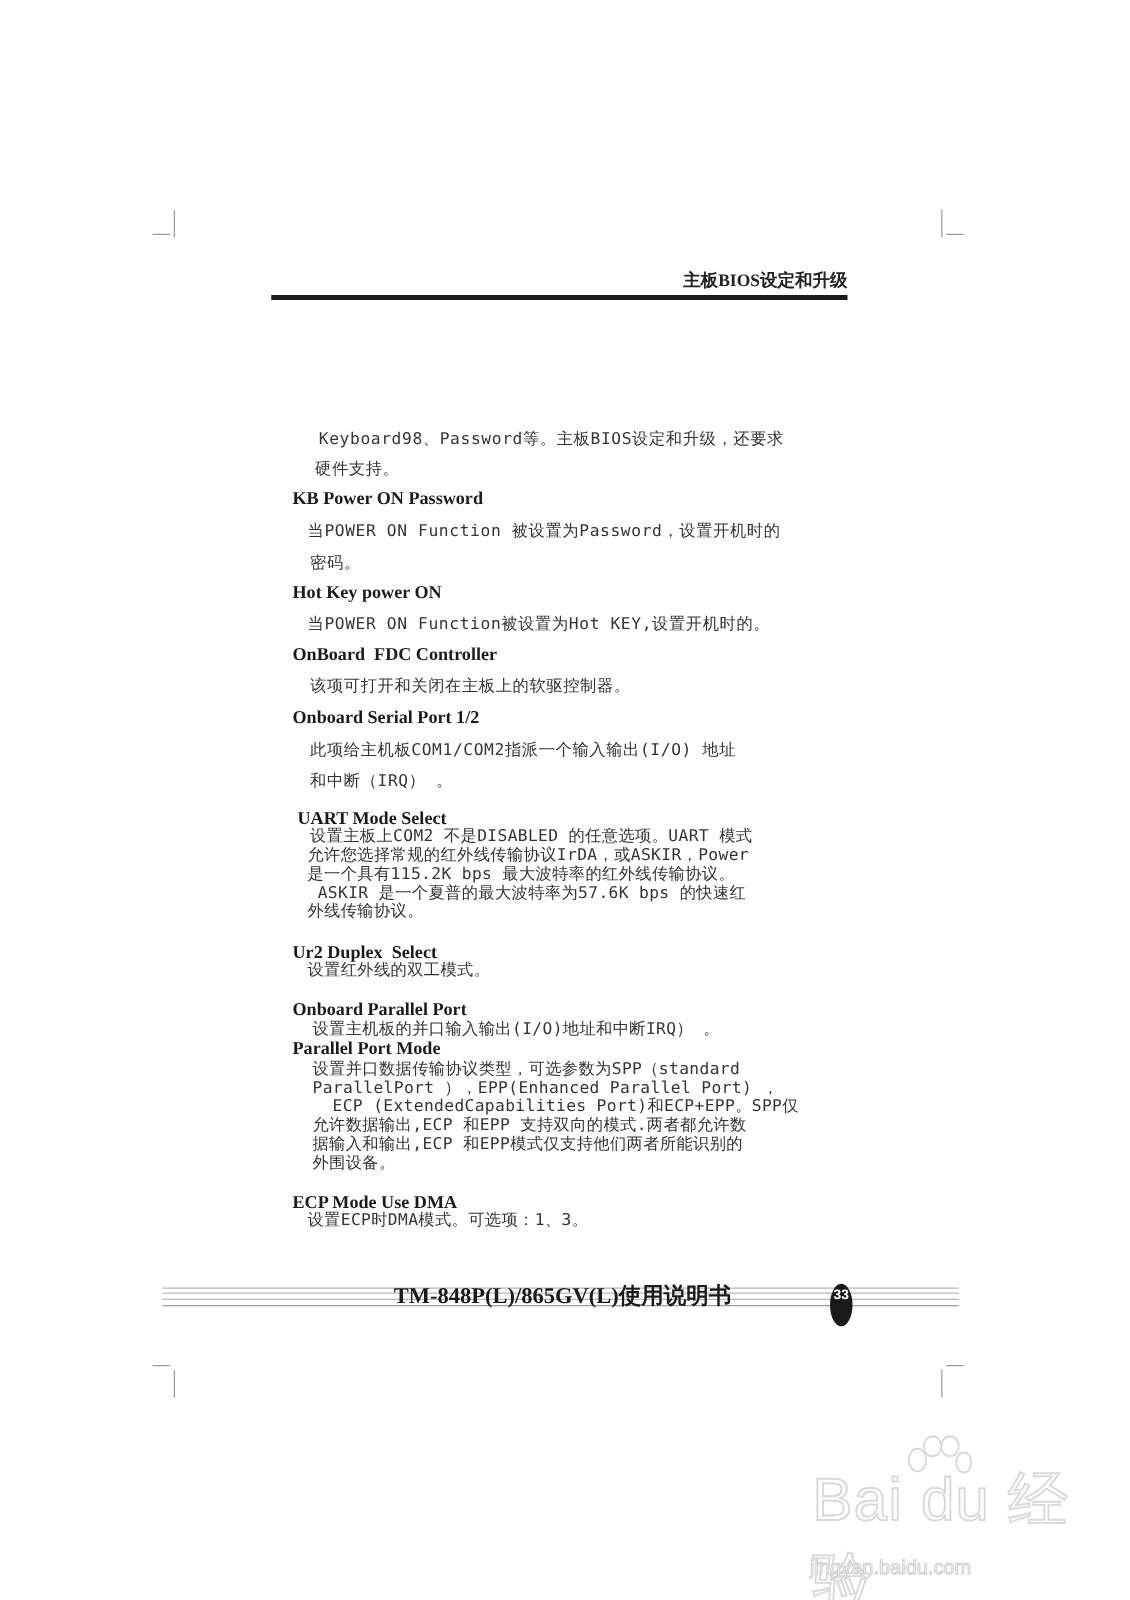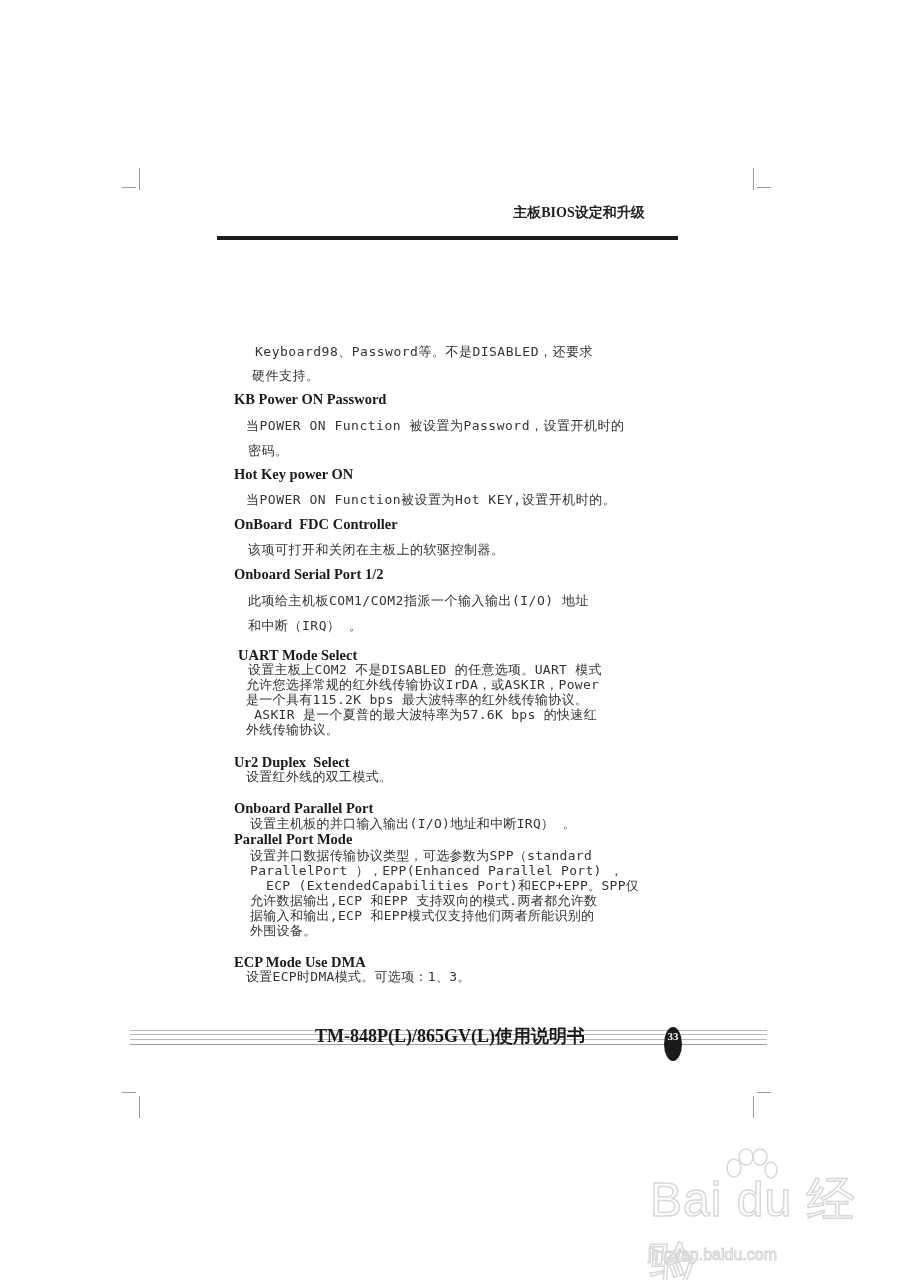--- a/index.html
+++ b/index.html
@@ -5,21 +5,21 @@
   html, body { margin: 0; padding: 0; }
   body {
     width: 904px; height: 1280px; background: #ffffff; position: relative; overflow: hidden;
     font-family: "DejaVu Serif", "Liberation Serif", serif; color: #222;
   }
   .crop { position: absolute; background: #9a9a9a; }
   .crop.v { width: 1px; height: 22px; }
   .crop.h { height: 1px; width: 14px; }
 
   .header-title {
-    position: absolute; top: 204px; left: 480px; width: 198px; text-align: center;
+    position: absolute; top: 216px; left: 480px; width: 198px; text-align: right;
     font-family: "Liberation Serif", serif; font-weight: bold; font-size: 14px; color: #222;
   }
   .header-rule {
     position: absolute; top: 236px; left: 217px; width: 461px; height: 4px; background: #1c1c1c;
   }
 
   .content { position: absolute; left: 0; top: 0; width: 904px; }
   .para {
     position: absolute; font-family: "DejaVu Sans Mono", "Liberation Mono", monospace;
     font-size: 13px; color: #333; letter-spacing: 0.5px; white-space: pre; line-height: 24px;
@@ -32,21 +32,21 @@
 
   .footer-lines { position: absolute; left: 130px; top: 1030px; width: 637px; height: 16px; }
   .footer-lines div { position: absolute; left: 0; width: 100%; height: 1px; background: #b8b8b8; }
   .footer-title {
     position: absolute; top: 1024px; left: 300px; width: 300px; text-align: center;
     font-family: "Liberation Serif", serif; font-weight: bold; font-size: 18px; color: #1a1a1a;
     background: transparent;
   }
   .page-num {
     position: absolute; top: 1027px; left: 664px; width: 18px; height: 34px; border-radius: 50%;
-    background: #1a1a1a; color: #fff; font-family: Liberation Serif, serif; font-weight: bold;
+    background: #1a1a1a; color: #fff; font-family: Liberation Sans, sans-serif; font-weight: bold;
     font-size: 11px; line-height: 18px; text-align: center;
   }
 
   .watermark { position: absolute; left: 640px; top: 1150px; width: 230px; height: 110px; color: #e2e2e2; }
   .wm-logo {
     position: absolute; left: 10px; top: 18px; font-family: "Liberation Sans", sans-serif; font-weight: normal;
     font-size: 48px; color: #fff; -webkit-text-stroke: 1.5px #d8d8d8; letter-spacing: 1px;
   }
   .wm-url {
     position: absolute; left: 8px; top: 68px; font-family: "Liberation Sans", sans-serif; font-size: 16px;
@@ -63,21 +63,21 @@
 <div class="crop h" style="left:757px; top:187px;"></div>
 <div class="crop h" style="left:122px; top:1092px;"></div>
 <div class="crop v" style="left:139px; top:1096px;"></div>
 <div class="crop h" style="left:757px; top:1092px;"></div>
 <div class="crop v" style="left:753px; top:1096px;"></div>
 
 <div class="header-title">主板BIOS设定和升级</div>
 <div class="header-rule"></div>
 
 <div class="content">
-  <div class="para" style="left:255px; top:340px;">Keyboard98、Password等。不是DISABLED，还要求</div>
+  <div class="para" style="left:255px; top:340px;">Keyboard98、Password等。主板BIOS设定和升级，还要求</div>
   <div class="para" style="left:252px; top:364px;">硬件支持。</div>
 
   <div class="heading" style="left:234px; top:391px;">KB Power ON Password</div>
   <div class="para" style="left:246px; top:414px;">当POWER ON Function 被设置为Password，设置开机时的</div>
   <div class="para" style="left:248px; top:439px;">密码。</div>
 
   <div class="heading" style="left:234px; top:466px;">Hot Key power ON</div>
   <div class="para" style="left:246px; top:488px;">当POWER ON Function被设置为Hot KEY,设置开机时的。</div>
 
   <div class="heading" style="left:234px; top:516px;">OnBoard  FDC Controller</div>

